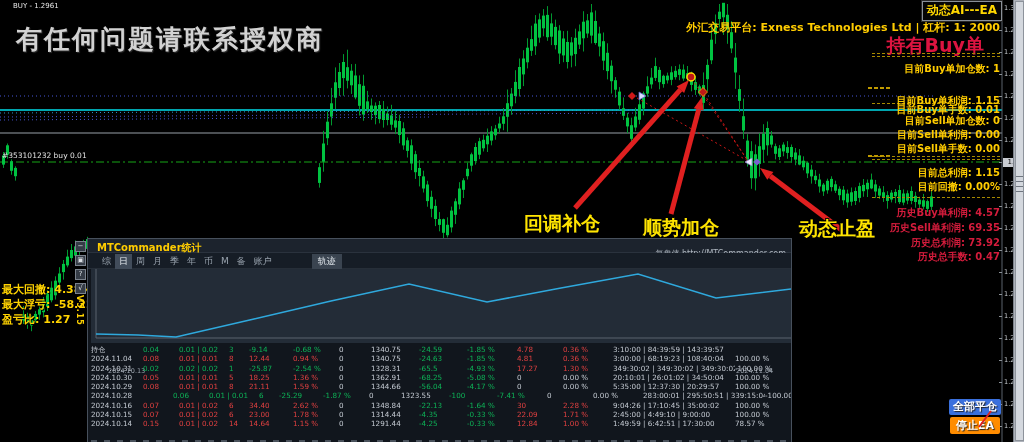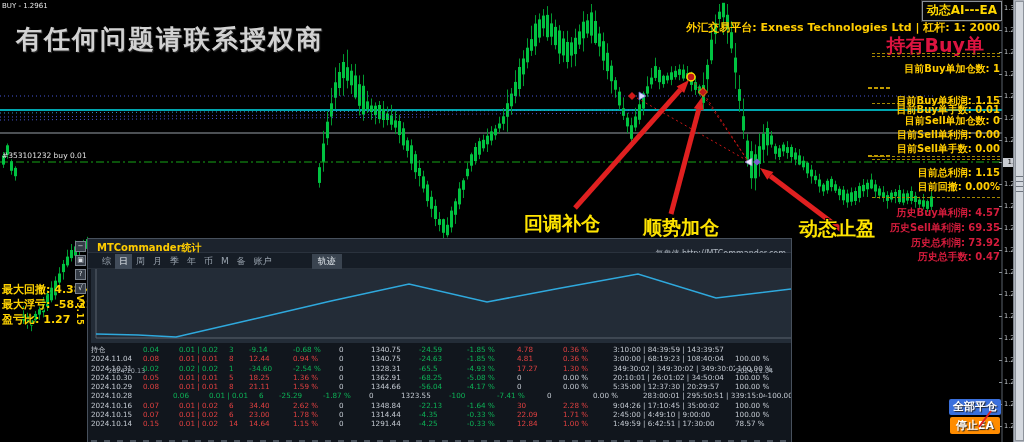--- a/index.html
+++ b/index.html
@@ -1,21 +1,21 @@
 <!DOCTYPE html>
 <html><head>
 <meta charset="utf-8">
 <style>
   html,body{margin:0;padding:0;background:#000;}
   *{box-sizing:border-box;font-family:"DejaVu Sans","Liberation Sans",sans-serif;}
   #root{position:relative;width:1024px;height:442px;background:#000;overflow:hidden;}
   .abs{position:absolute;}
   svg{display:block;}
   #mainsvg{position:absolute;left:0;top:0;z-index:0;}
-  .symbol-label{left:2px;top:2px;font-size:7px;color:#e8e8e8;z-index:2;}
+  .symbol-label{left:13px;top:2px;font-size:7px;color:#e8e8e8;z-index:2;}
   .watermark{left:16px;top:22px;font-size:26px;font-weight:bold;color:#d2d2d2;letter-spacing:2px;z-index:1;text-shadow:1px 1px 1px #333;}
   .order-label{left:2px;top:151px;font-size:7.5px;color:#e2e2e2;z-index:2;}
   .anno{z-index:3;font-size:19px;font-weight:bold;color:#ffe400;white-space:nowrap;
         text-shadow:1px 1px 0 #000,-1px 1px 0 #000,1px -1px 0 #000,-1px -1px 0 #000;}
   
   .ea-title{right:22px;top:1px;padding:0 4px 1px 4px;border:1px solid #8a9098;background:#050505;
             font-size:12px;font-weight:bold;color:#ffd700;z-index:4;box-shadow:0 0 0 1px #2a2a2a;}
   .platform-line{right:24px;top:20px;font-size:11px;font-weight:bold;color:#ffcc00;z-index:4;white-space:nowrap;}
   .holding{right:40px;top:33px;font-size:19px;font-weight:bold;color:#dc1440;z-index:4;}
   #ea-stats{z-index:4;}
@@ -595,21 +595,21 @@
           <div class="tcell cr" style="width: 46px;">4.81</div>
           <div class="tcell cr" style="width: 50px;">0.36 %</div>
           <div class="tcell cw" style="width: 122px;">3:00:00 | 68:19:23 | 108:40:04</div>
           <div class="tcell cw" style="width: 46px;">100.00 %</div>
         </div>
         <div class="trow">
           <div class="tcell cw" style="width: 52px;">2024.10.31</div>
           <div class="tcell cg" style="width: 36px;">0.02</div>
           <div class="tcell cg" style="width: 50px;">0.02 | 0.02</div>
           <div class="tcell cg" style="width: 20px;">1</div>
-          <div class="tcell cg" style="width: 44px;">-34.60</div>
+          <div class="tcell cg" style="width: 44px;">-25.87</div>
           <div class="tcell cg" style="width: 46px;">-2.54 %</div>
           <div class="tcell cw" style="width: 32px;">0</div>
           <div class="tcell cw" style="width: 48px;">1328.31</div>
           <div class="tcell cg" style="width: 48px;">-65.5</div>
           <div class="tcell cg" style="width: 50px;">-4.93 %</div>
           <div class="tcell cr" style="width: 46px;">17.27</div>
           <div class="tcell cr" style="width: 50px;">1.30 %</div>
           <div class="tcell cw" style="width: 122px;">349:30:02 | 349:30:02 | 349:30:02</div>
           <div class="tcell cw" style="width: 46px;">-100.00 %</div>
         </div>

